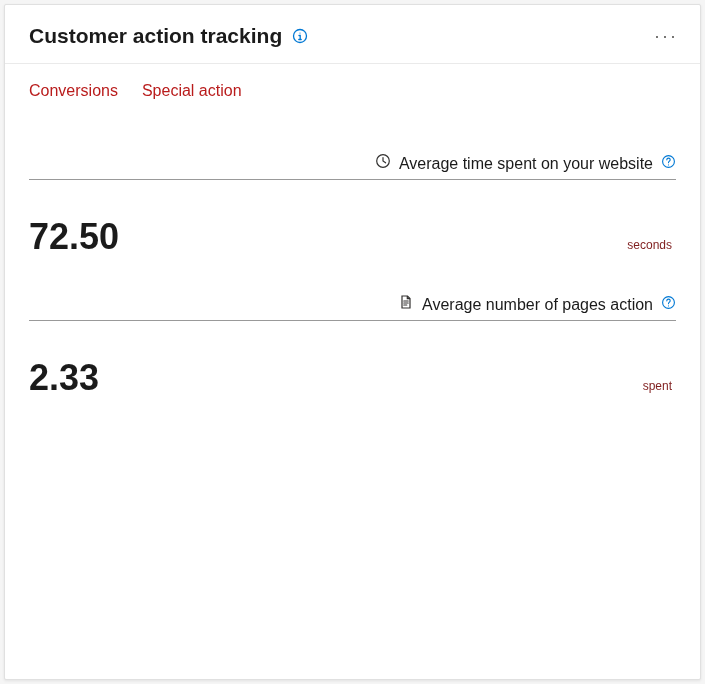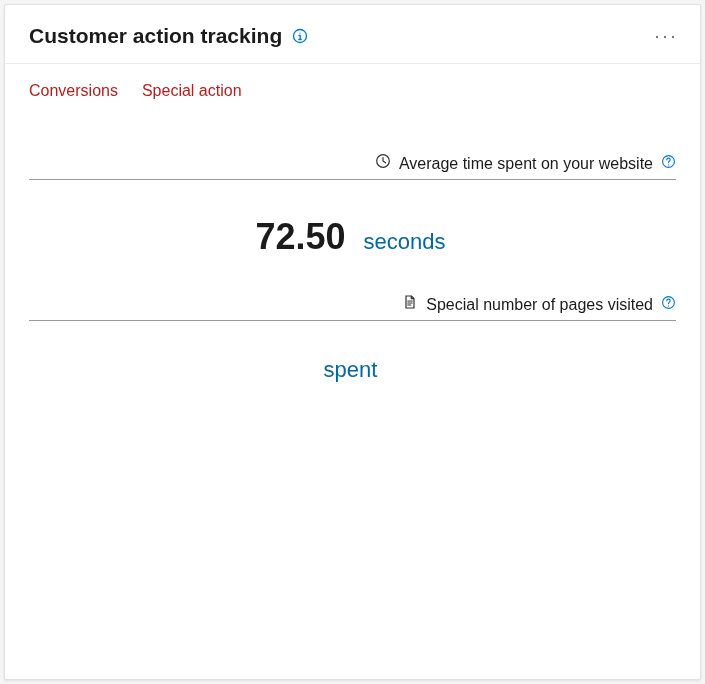--- a/index.html
+++ b/index.html
@@ -94,33 +94,33 @@
       width: 16px;
       height: 16px;
     }
     .metric-label {
       font-size: 16px;
       color: #1b1b1b;
     }
     .metric-value-row {
       display: flex;
       align-items: baseline;
-      justify-content: center;
+      justify-content: space-between;
       gap: 18px;
       padding-top: 36px;
       padding-right: 4px;
     }
     .metric-value {
       font-size: 36px;
       font-weight: 700;
       color: #1b1b1b;
     }
     .metric-unit {
-      font-size: 22px;
-      color: #0369a1;
+      font-size: 12px;
+      color: #7f1d1d;
     }
     .help-icon svg {
       width: 15px;
       height: 15px;
     }
   </style>
 </head>
 <body>
 
 <div class="card">
@@ -170,28 +170,29 @@
 
     <div class="metric-block">
       <div class="metric-header">
         <span class="metric-icon">
           <svg viewBox="0 0 16 16" fill="none" stroke="#323130" stroke-width="1.2">
             <path d="M4 2h5.5L12 4.5V14H4z"></path>
             <path d="M9.3 2v2.7H12"></path>
             <path d="M5.8 7h4.4M5.8 9h4.4M5.8 11h3" stroke-linecap="round"></path>
           </svg>
         </span>
-        <span class="metric-label">Special number of pages visited</span>
+        <span class="metric-label">Average number of pages action</span>
         <span class="help-icon">
           <svg viewBox="0 0 16 16" fill="none" stroke="#0078d4" stroke-width="1.2">
             <circle cx="8" cy="8" r="6.3"></circle>
             <path d="M6.2 6.2c0-1 .8-1.8 1.8-1.8s1.8.8 1.8 1.8c0 .9-.6 1.2-1.2 1.7-.4.3-.6.7-.6 1.3" stroke-linecap="round"></path>
             <circle cx="8" cy="11.6" r="0.55" fill="#0078d4" stroke="none"></circle>
           </svg>
         </span>
       </div>
       <div class="metric-value-row">
+        <span class="metric-value">2.33</span>
         <span class="metric-unit">spent</span>
       </div>
     </div>
 
   </div>
 </div>
 
 </body></html>

